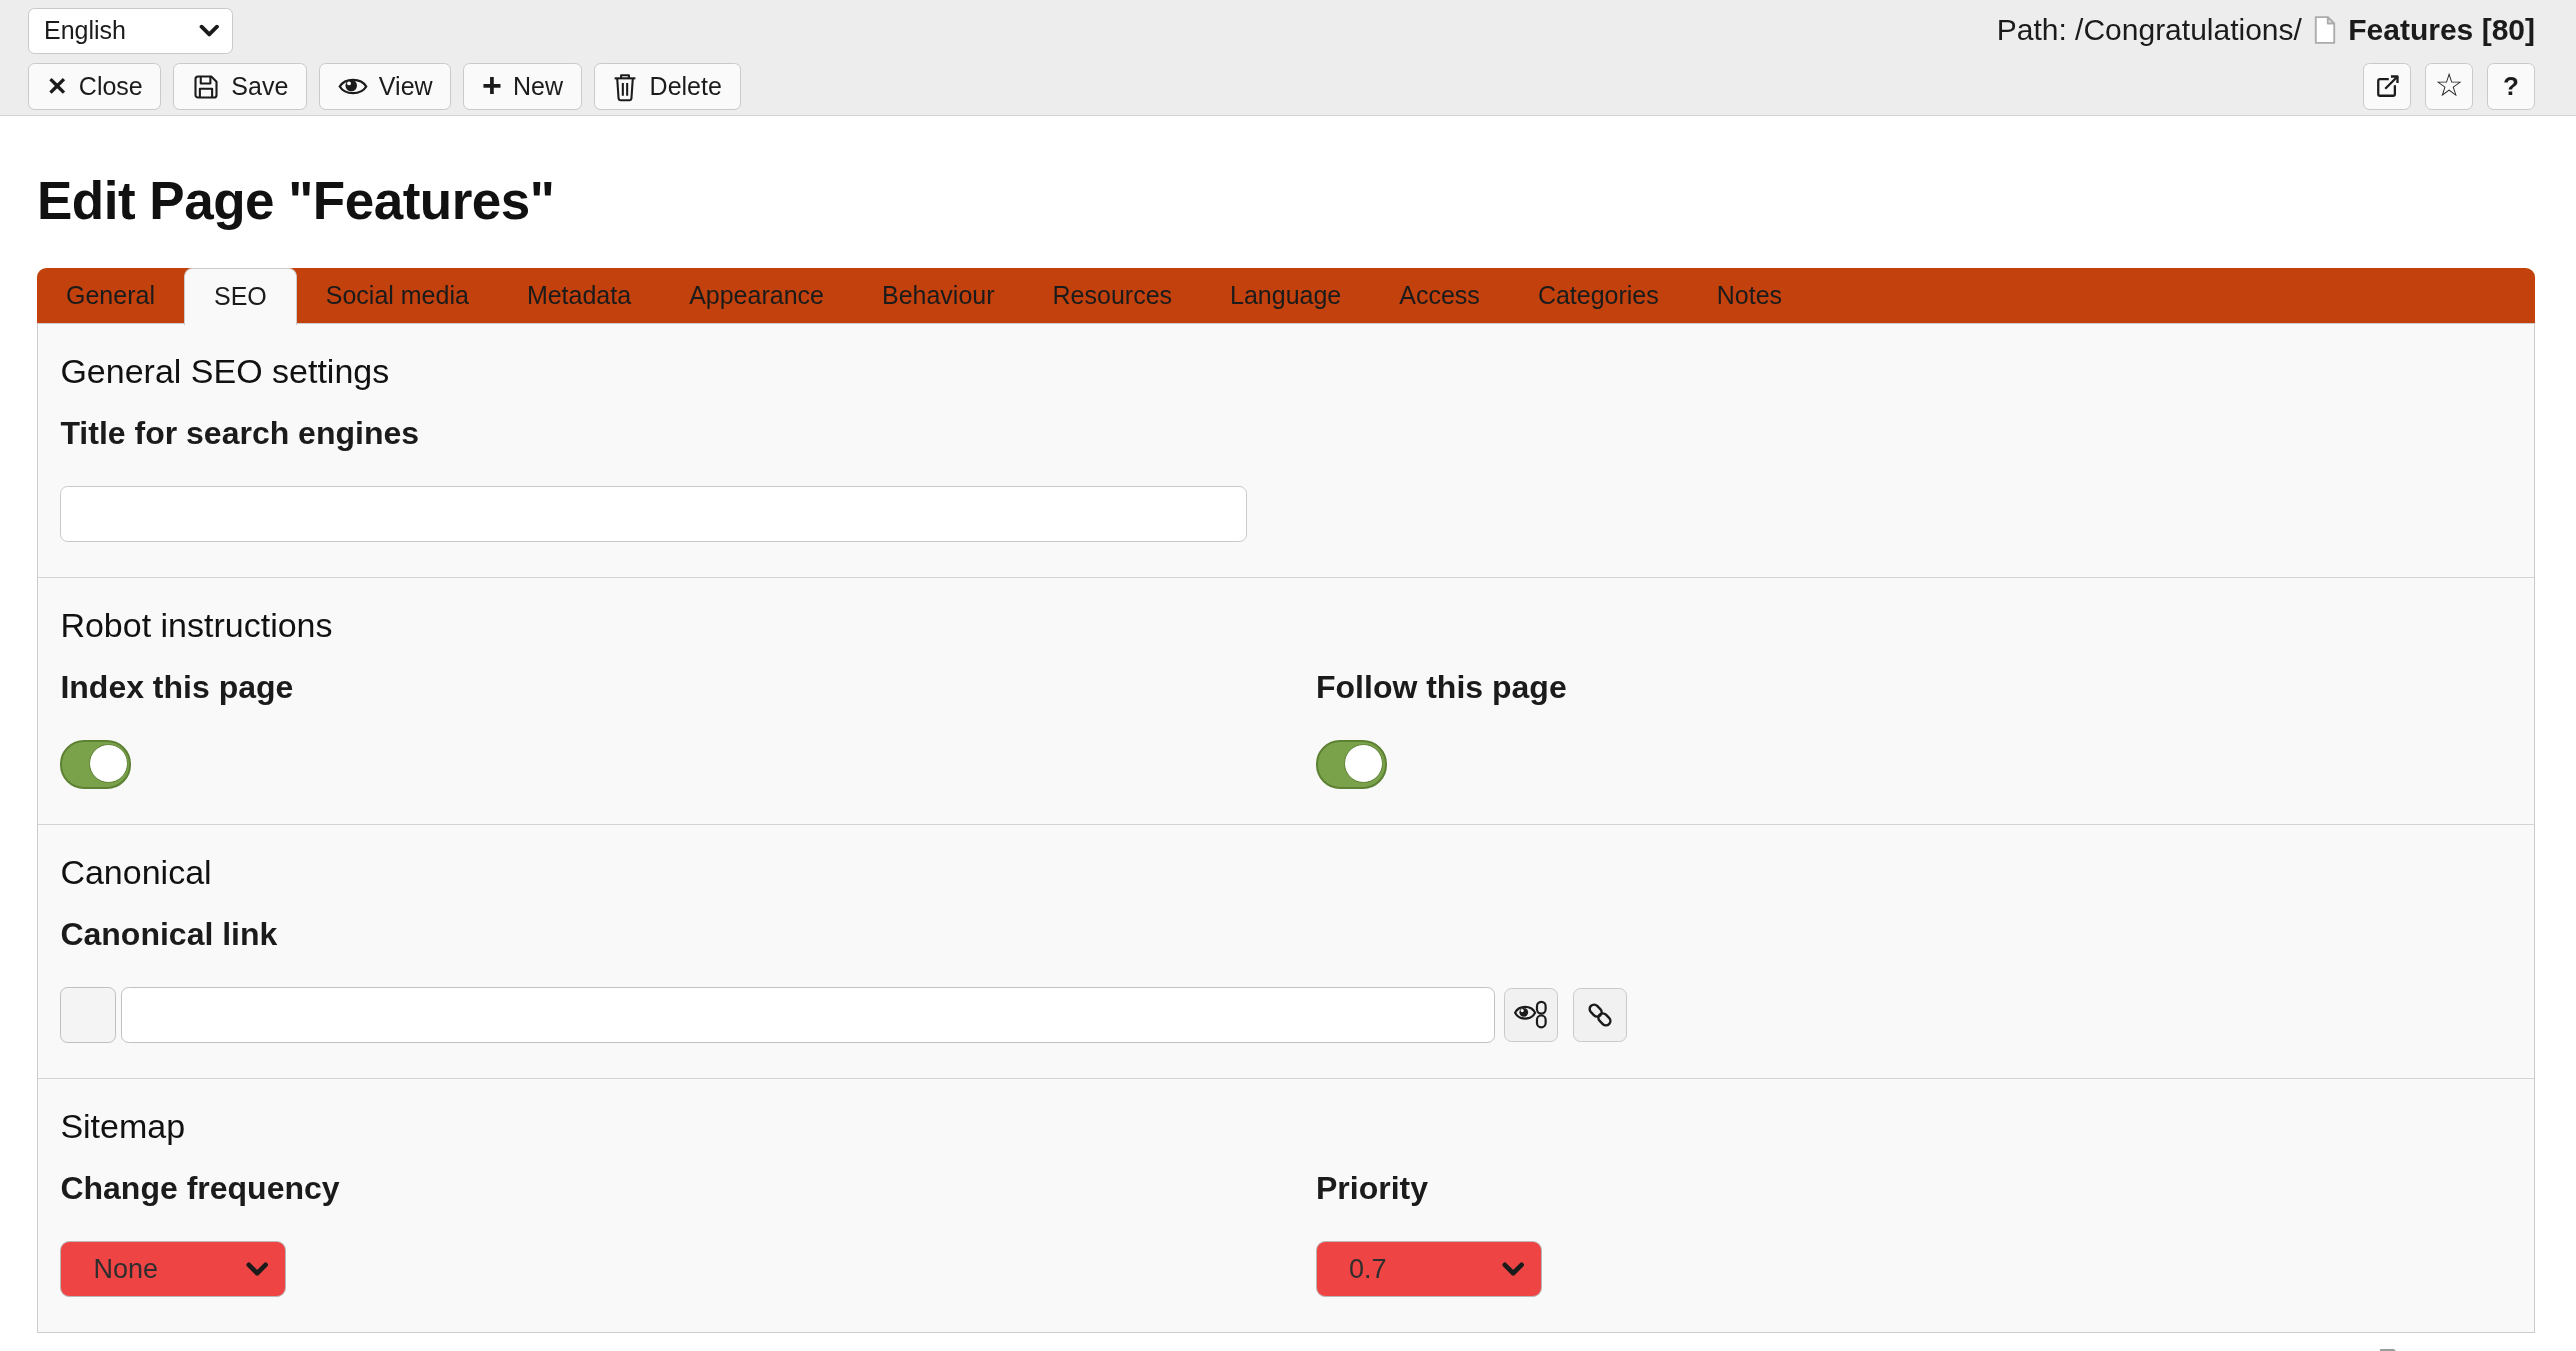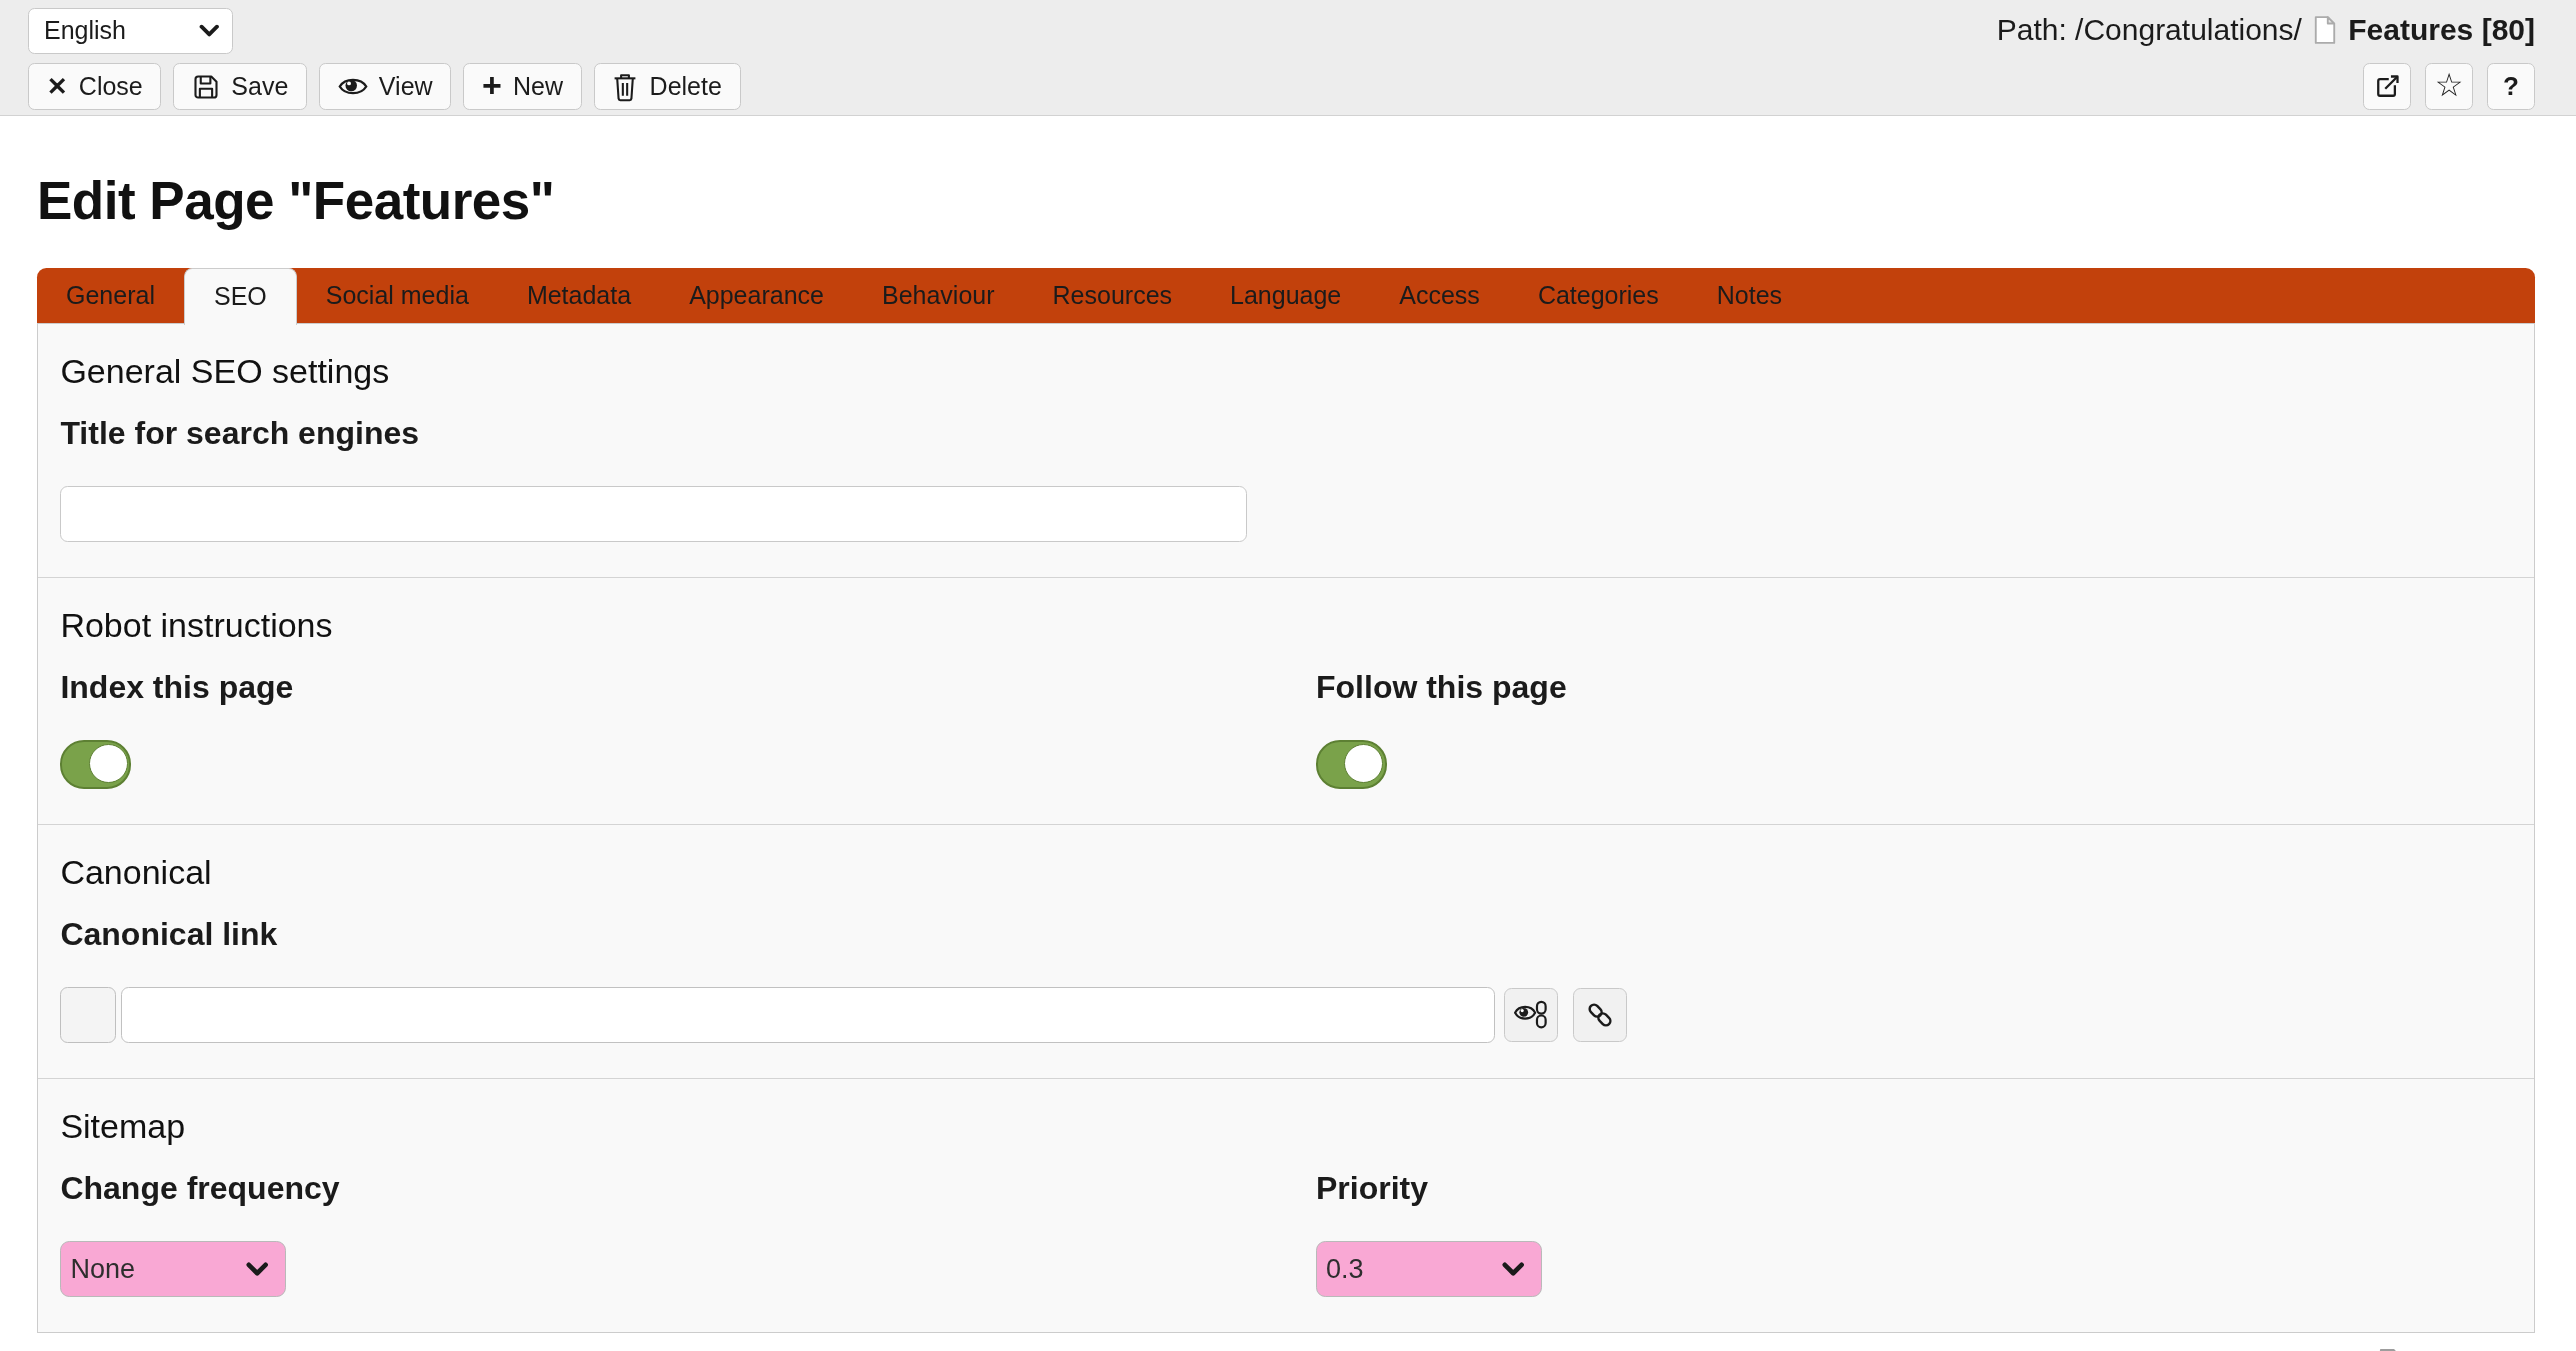--- a/index.html
+++ b/index.html
@@ -80,23 +80,23 @@
     width:1374px;height:56px;background:#fff;border:1.9px solid #c1c1c1;border-radius:7.5px;
     font-size:26px;padding:0 17px;font-family:inherit;margin-right:9.3px;
   }
   .ibtn{
     width:54px;height:54px;background:#f1f1f1;border:1.9px solid #c9c9c9;border-radius:7.5px;
     display:flex;align-items:center;justify-content:center;cursor:pointer;padding:0;
   }
   .ibtn + .ibtn{margin-left:15px}
   
   .select{
-    width:226px;height:56px;background:#f9a8d4;border:1.9px solid #b9b9b9;border-radius:9.3px;
+    width:226px;height:56px;background:#ef4444;border:1.9px solid #b9b9b9;border-radius:9.3px;
     display:flex;align-items:center;justify-content:space-between;
-    padding:0 17px 0 9px;font-size:27px;color:#2e2e2e;cursor:pointer;
+    padding:0 17px 0 32px;font-size:27px;color:#2e2e2e;cursor:pointer;
   }
   
   .footer-ref{display:flex;justify-content:flex-end;align-items:center;gap:11.2px;
     margin:15px 41px 0 0;font-size:27px;color:#2e2e2e}
   .footer-ref b{font-weight:700;color:#1b1b1b}
   svg{display:block}
 </style>
 </head>
 <body>
 
@@ -265,21 +265,21 @@
           <span>
             <svg width="22.4" height="15" viewBox="0 0 24 16">
                 <path d="M3 3 L12 12 L21 3" fill="none" stroke="#1b1b1b" stroke-width="5" stroke-linecap="round" stroke-linejoin="round"></path>
               </svg>
           </span>
         </div>
       </div>
       <div class="col-r">
         <label class="flabel">Priority</label>
         <div class="select">
-          <span>0.3</span>
+          <span>0.7</span>
           <span>
             <svg width="22.4" height="15" viewBox="0 0 24 16">
                 <path d="M3 3 L12 12 L21 3" fill="none" stroke="#1b1b1b" stroke-width="5" stroke-linecap="round" stroke-linejoin="round"></path>
               </svg>
           </span>
         </div>
       </div>
     </div>
   </section>
 </main>

